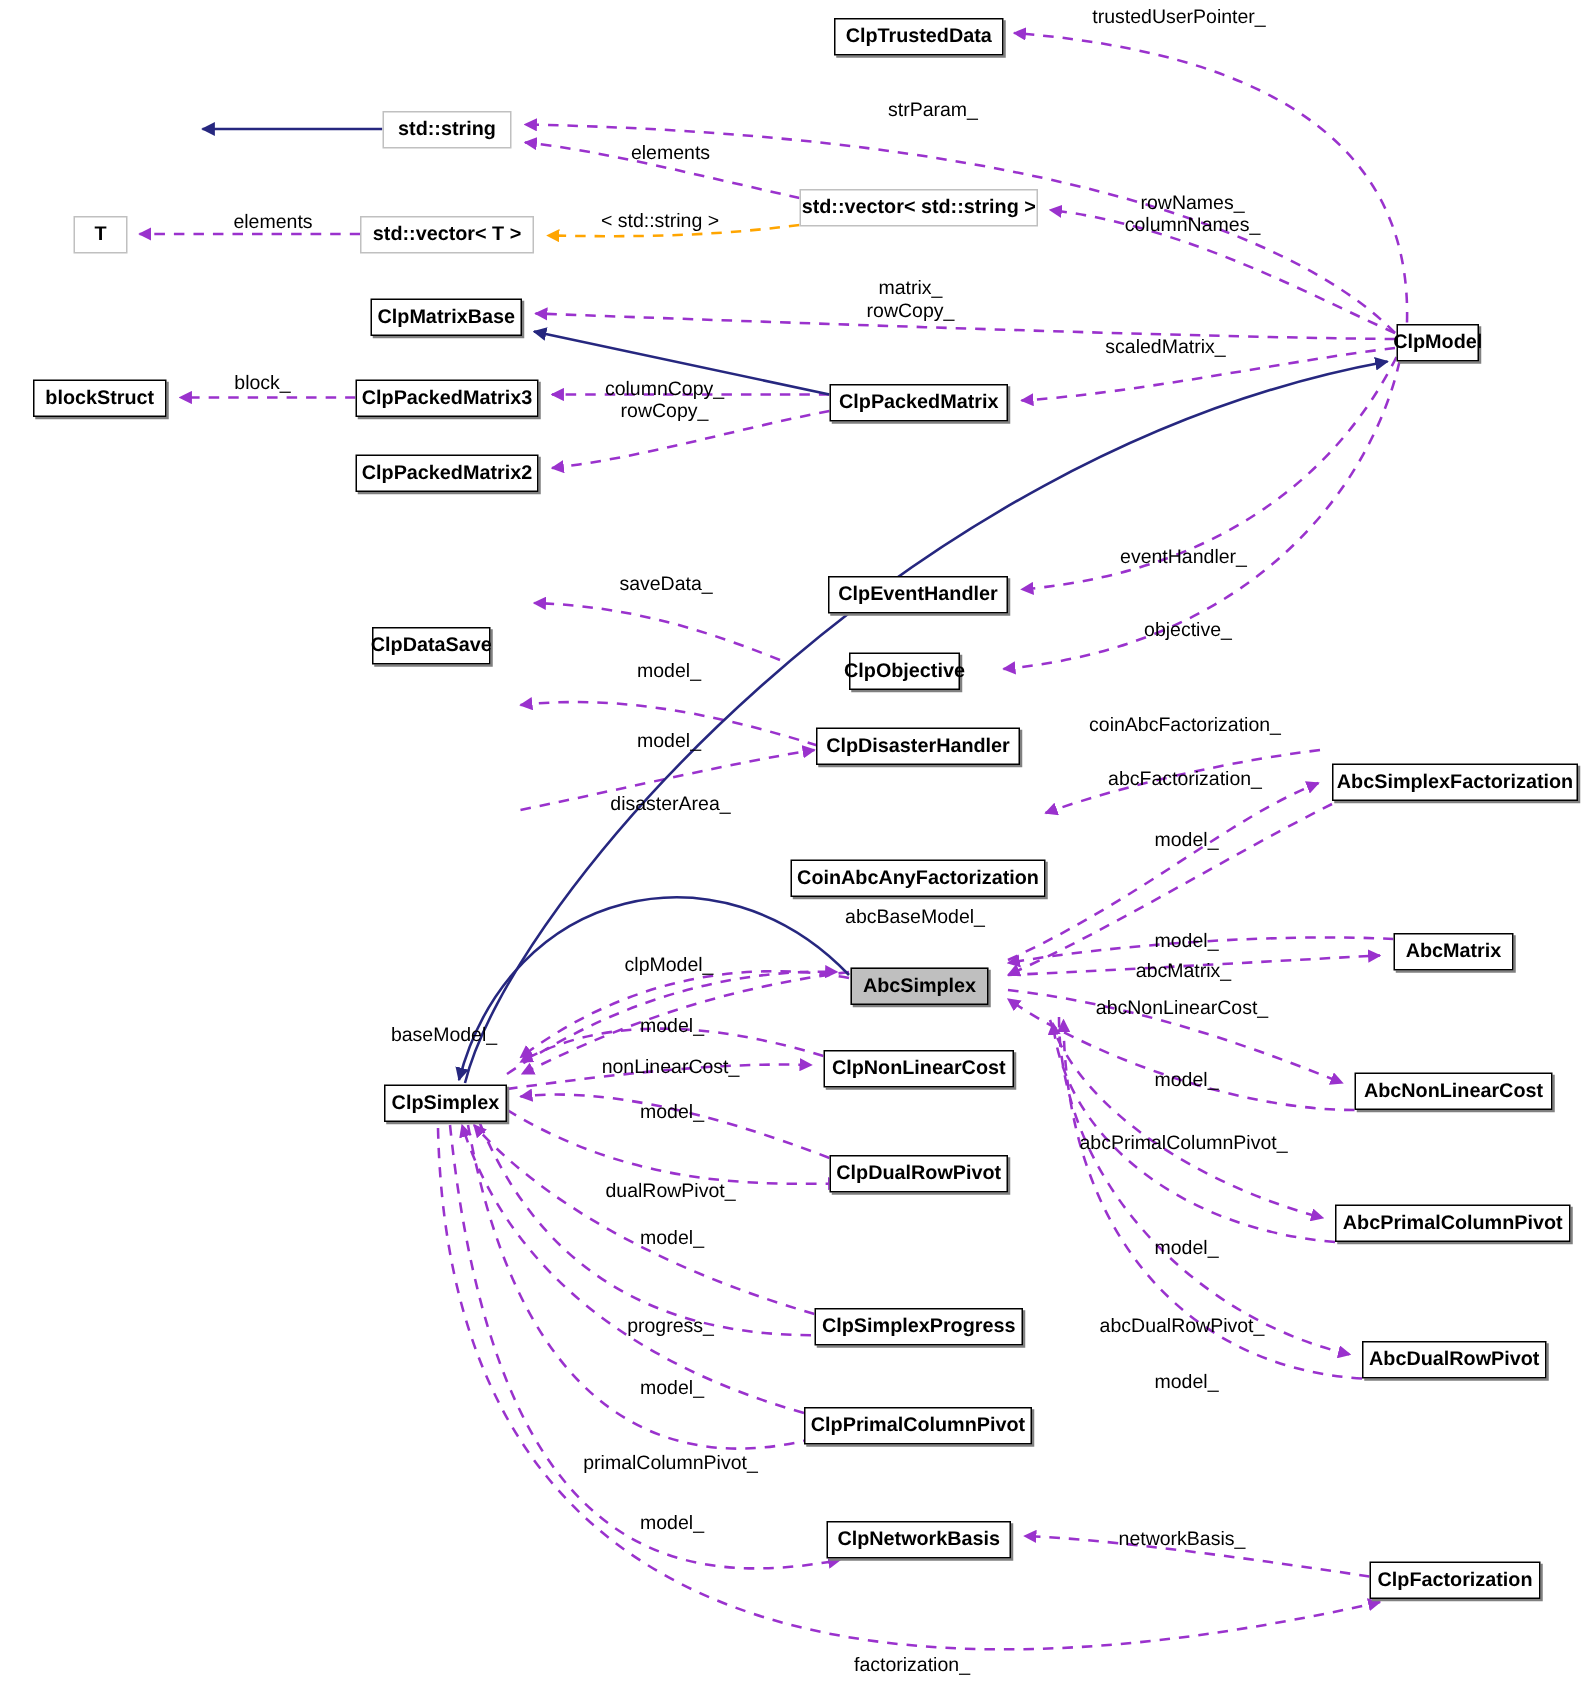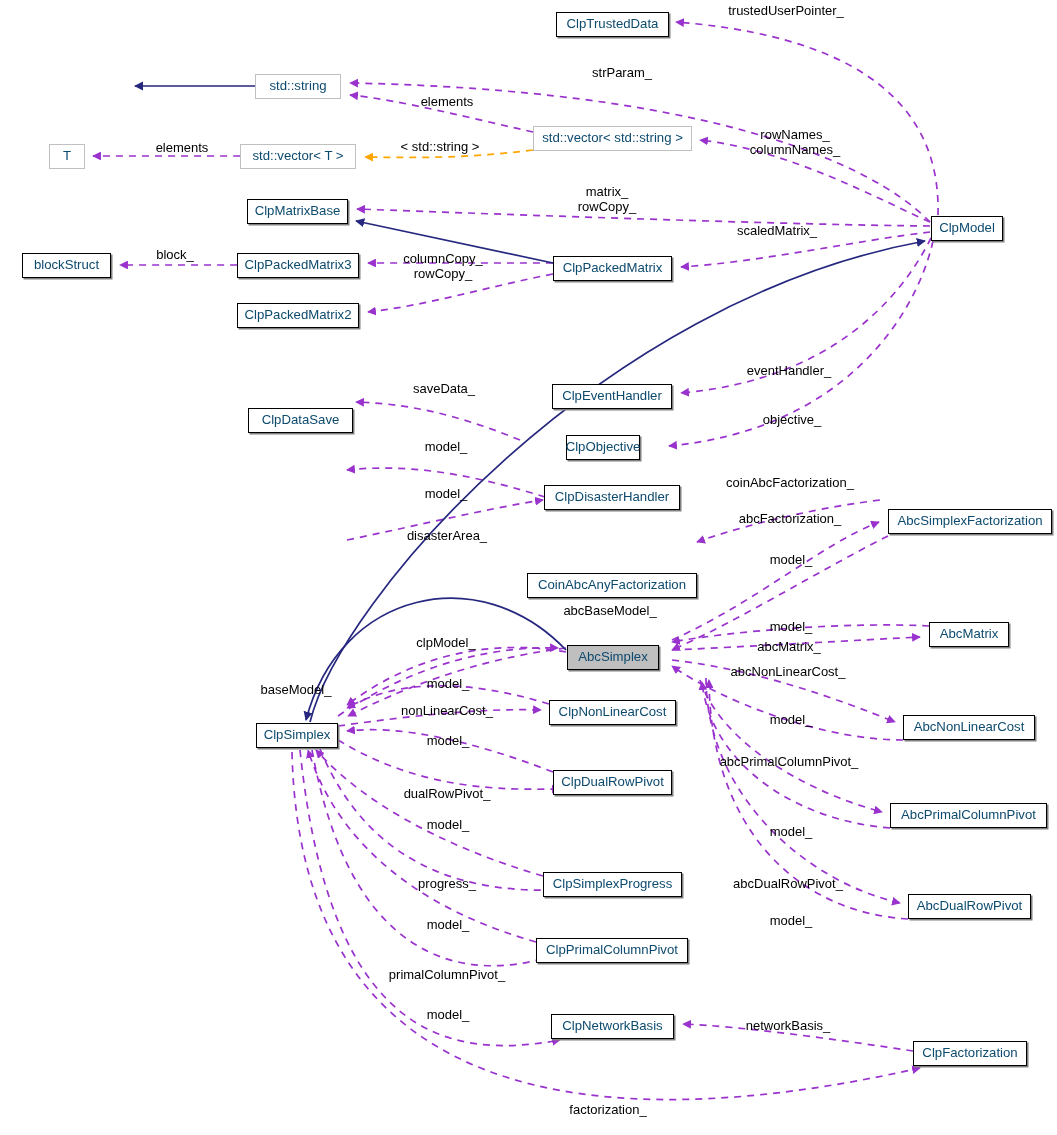--- a/index.html
+++ b/index.html
@@ -34,23 +34,24 @@
   .node {
     position: absolute;
     box-sizing: border-box;
     display: flex;
     align-items: center;
     justify-content: center;
     text-align: center;
     background: #ffffff;
     font-size: 13.2px;
     line-height: 1.12;
-    color: #0c4a6e;
+    color: #000000;
     white-space: pre;
     letter-spacing: 0px;
+    font-weight: bold;
   }
   
   .node.plain {
     border: 1px solid #c0c0c0;
   }
   
   .node.cls {
     border: 1px solid #000000;
     box-shadow: 1.5px 1.5px 0 0 #808080;
   }
@@ -185,27 +186,27 @@
       <path d="M 533,150 C 470,158 420,158 365,157"></path>
     </g>
   </svg>
 
   <div id="node-layer">
       <div class="node plain" style="left: 255px; top: 74px; width: 86px; height: 25px;">std::string</div>
       <div class="node plain" style="left: 49px; top: 144px; width: 36px; height: 25px;">T</div>
       <div class="node plain" style="left: 240px; top: 144px; width: 116px; height: 25px;">std::vector&lt; T &gt;</div>
       <div class="node plain" style="left: 533px; top: 126px; width: 159px; height: 25px;">std::vector&lt; std::string &gt;</div>
       <div class="node cls" style="left: 556px; top: 12px; width: 113px; height: 25px;">ClpTrustedData</div>
-      <div class="node cls" style="left: 931px; top: 216px; width: 72px; height: 25px;">ClpModel</div>
+      <div class="node cls" style="left: 931px; top: 216px; width: 55px; height: 25px;">ClpModel</div>
       <div class="node cls" style="left: 247px; top: 199px; width: 101px; height: 25px;">ClpMatrixBase</div>
       <div class="node cls" style="left: 22px; top: 253px; width: 89px; height: 25px;">blockStruct</div>
       <div class="node cls" style="left: 237px; top: 253px; width: 122px; height: 25px;">ClpPackedMatrix3</div>
       <div class="node cls" style="left: 237px; top: 303px; width: 122px; height: 25px;">ClpPackedMatrix2</div>
       <div class="node cls" style="left: 553px; top: 256px; width: 119px; height: 25px;">ClpPackedMatrix</div>
-      <div class="node cls" style="left: 248px; top: 408px; width: 105px; height: 25px;">ClpDataSave</div>
+      <div class="node cls" style="left: 248px; top: 418px; width: 79px; height: 25px;">ClpDataSave</div>
       <div class="node cls" style="left: 552px; top: 384px; width: 120px; height: 25px;">ClpEventHandler</div>
       <div class="node cls" style="left: 566px; top: 435px; width: 74px; height: 25px;">ClpObjective</div>
       <div class="node cls" style="left: 544px; top: 485px; width: 136px; height: 25px;">ClpDisasterHandler</div>
       <div class="node cls" style="left: 527px; top: 536px; width: 170px; height: 25px; margin-top: 37px;">CoinAbcAnyFactorization</div>
       <div class="node cls" style="left: 888px; top: 509px; width: 164px; height: 25px;">AbcSimplexFactorization</div>
       <div class="node cls current" style="left: 567px; top: 645px; width: 92px; height: 25px;">AbcSimplex</div>
       <div class="node cls" style="left: 929px; top: 622px; width: 80px; height: 25px;">AbcMatrix</div>
       <div class="node cls" style="left: 903px; top: 715px; width: 132px; height: 25px;">AbcNonLinearCost</div>
       <div class="node cls" style="left: 890px; top: 803px; width: 157px; height: 25px;">AbcPrimalColumnPivot</div>
       <div class="node cls" style="left: 908px; top: 894px; width: 123px; height: 25px;">AbcDualRowPivot</div>

